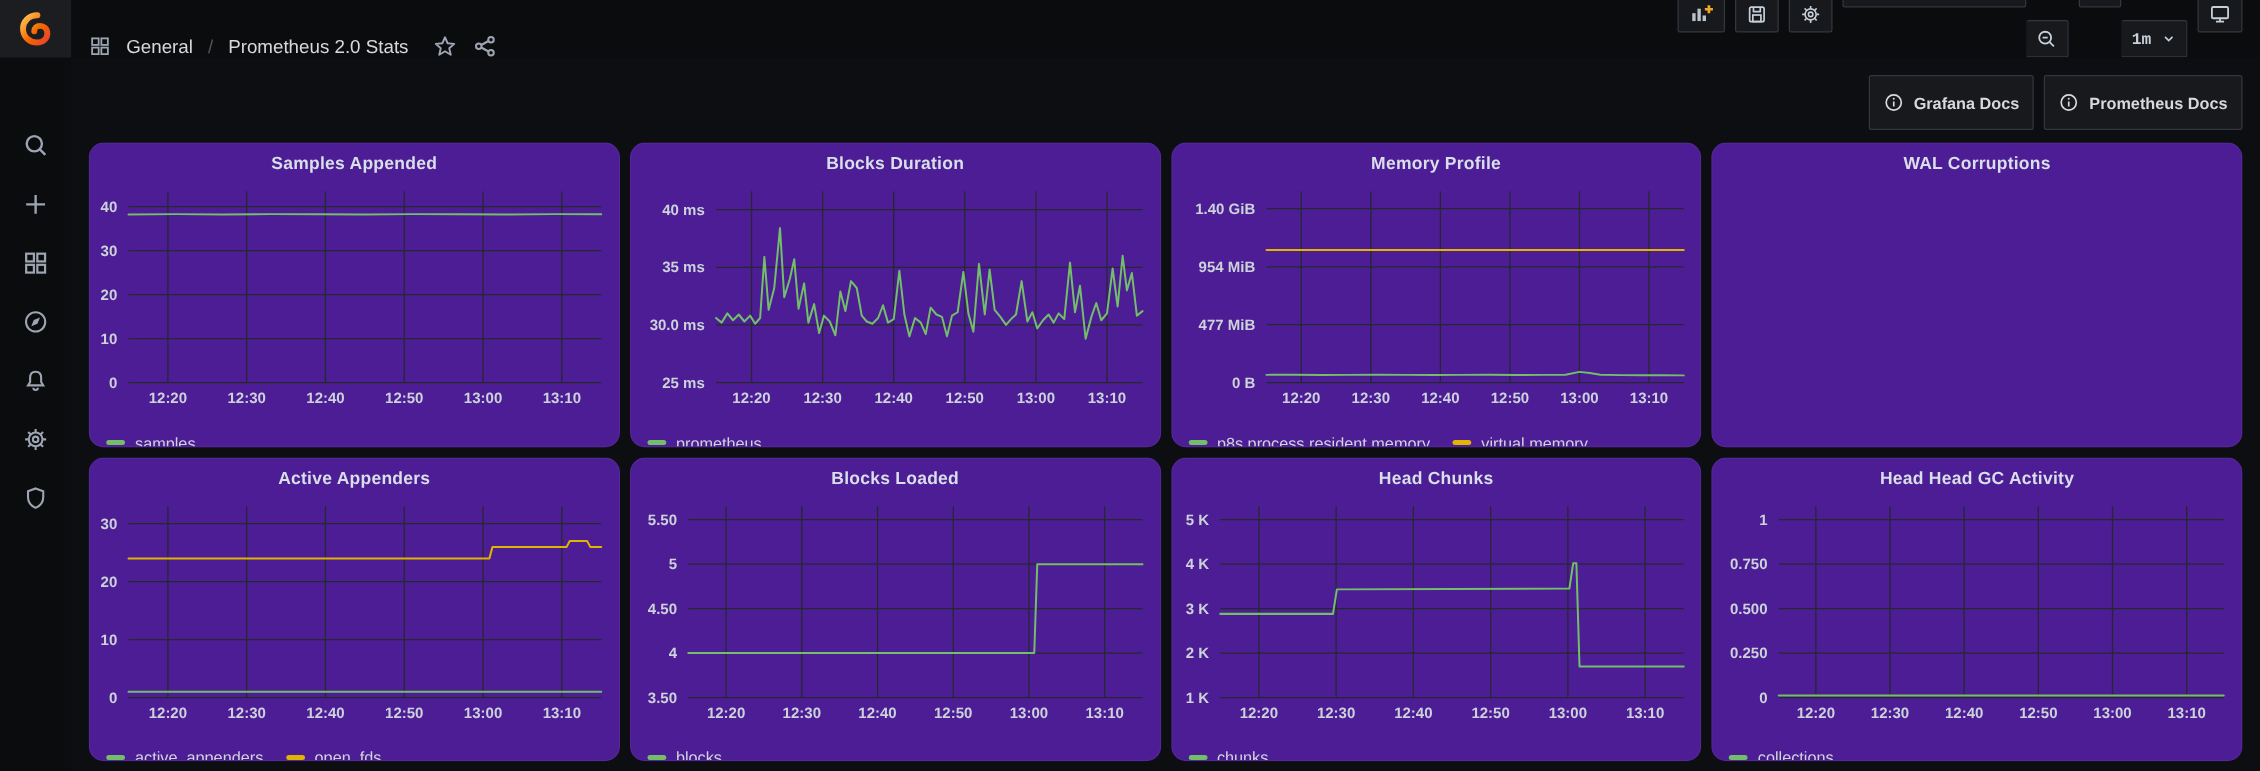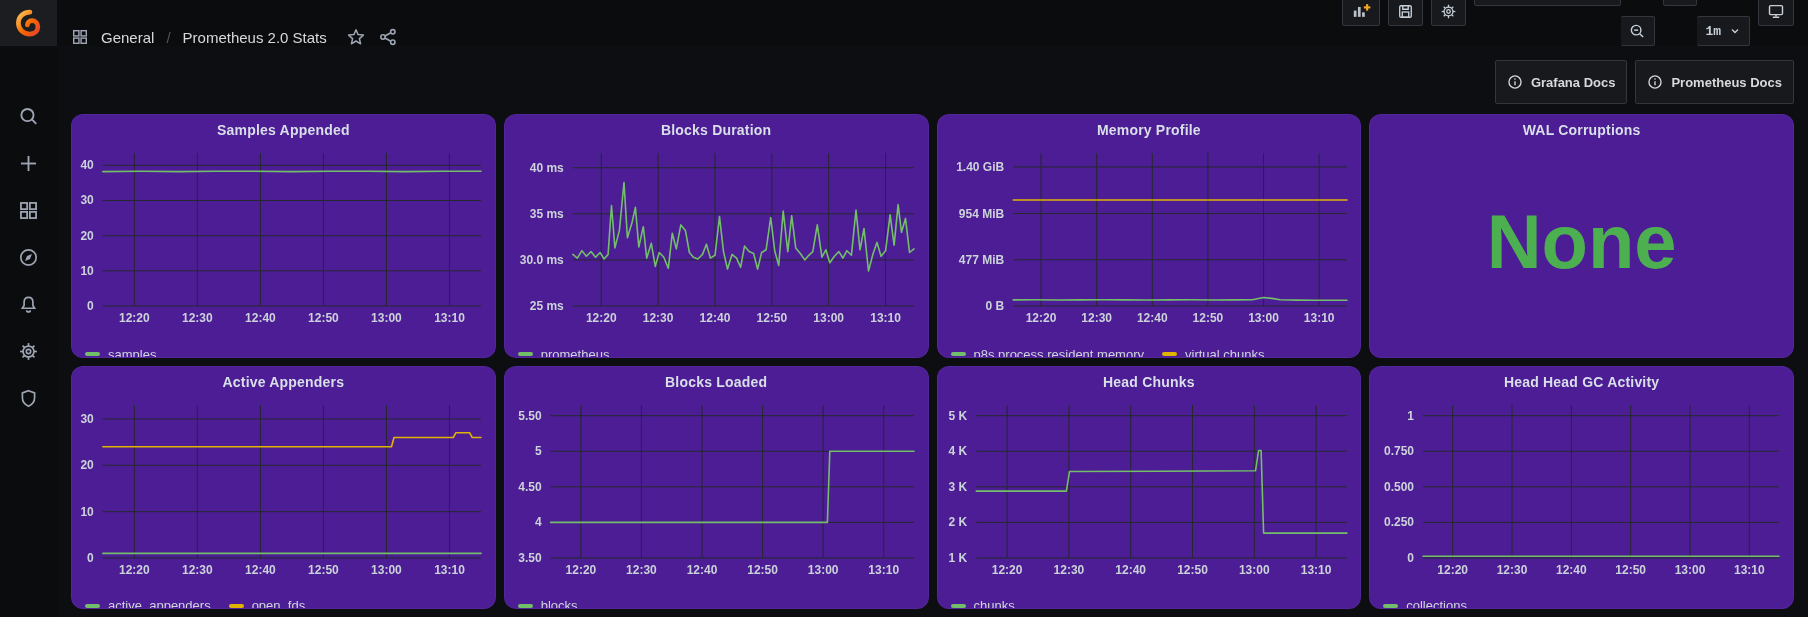--- a/index.html
+++ b/index.html
@@ -344,27 +344,26 @@
               <polyline points="75.2,55.0 409.0,55.0" fill="none" stroke="#e0b400" stroke-width="1.6" stroke-linejoin="round" stroke-linecap="round"></polyline>
             </svg>
           </div>
           <div class="legend">
             <div class="legend-item">
               <span class="swatch" style="background: rgb(115, 191, 105);"></span>
               <span>p8s process resident memory</span>
             </div>
             <div class="legend-item">
               <span class="swatch" style="background: rgb(224, 180, 0);"></span>
-              <span>virtual chunks</span>
+              <span>virtual memory</span>
             </div>
           </div>
         </div>
         <div class="panel">
           <div class="panel-title">WAL Corruptions</div>
-          <div class="stat-value" style="color: rgb(76, 175, 80);">None</div>
         </div>
         <div class="panel">
           <div class="panel-title">Active Appenders</div>
           <div class="chart-wrap">
             <svg class="chart" width="423" height="183">
               <line x1="62.31666666666666" y1="161" x2="62.31666666666666" y2="8" stroke="#26282e" stroke-width="1"></line>
               <text x="62.31666666666666" y="177" text-anchor="middle" class="tick">12:20</text>
               <line x1="125.35" y1="161" x2="125.35" y2="8" stroke="#26282e" stroke-width="1"></line>
               <text x="125.35" y="177" text-anchor="middle" class="tick">12:30</text>
               <line x1="188.38333333333335" y1="161" x2="188.38333333333335" y2="8" stroke="#26282e" stroke-width="1"></line>

